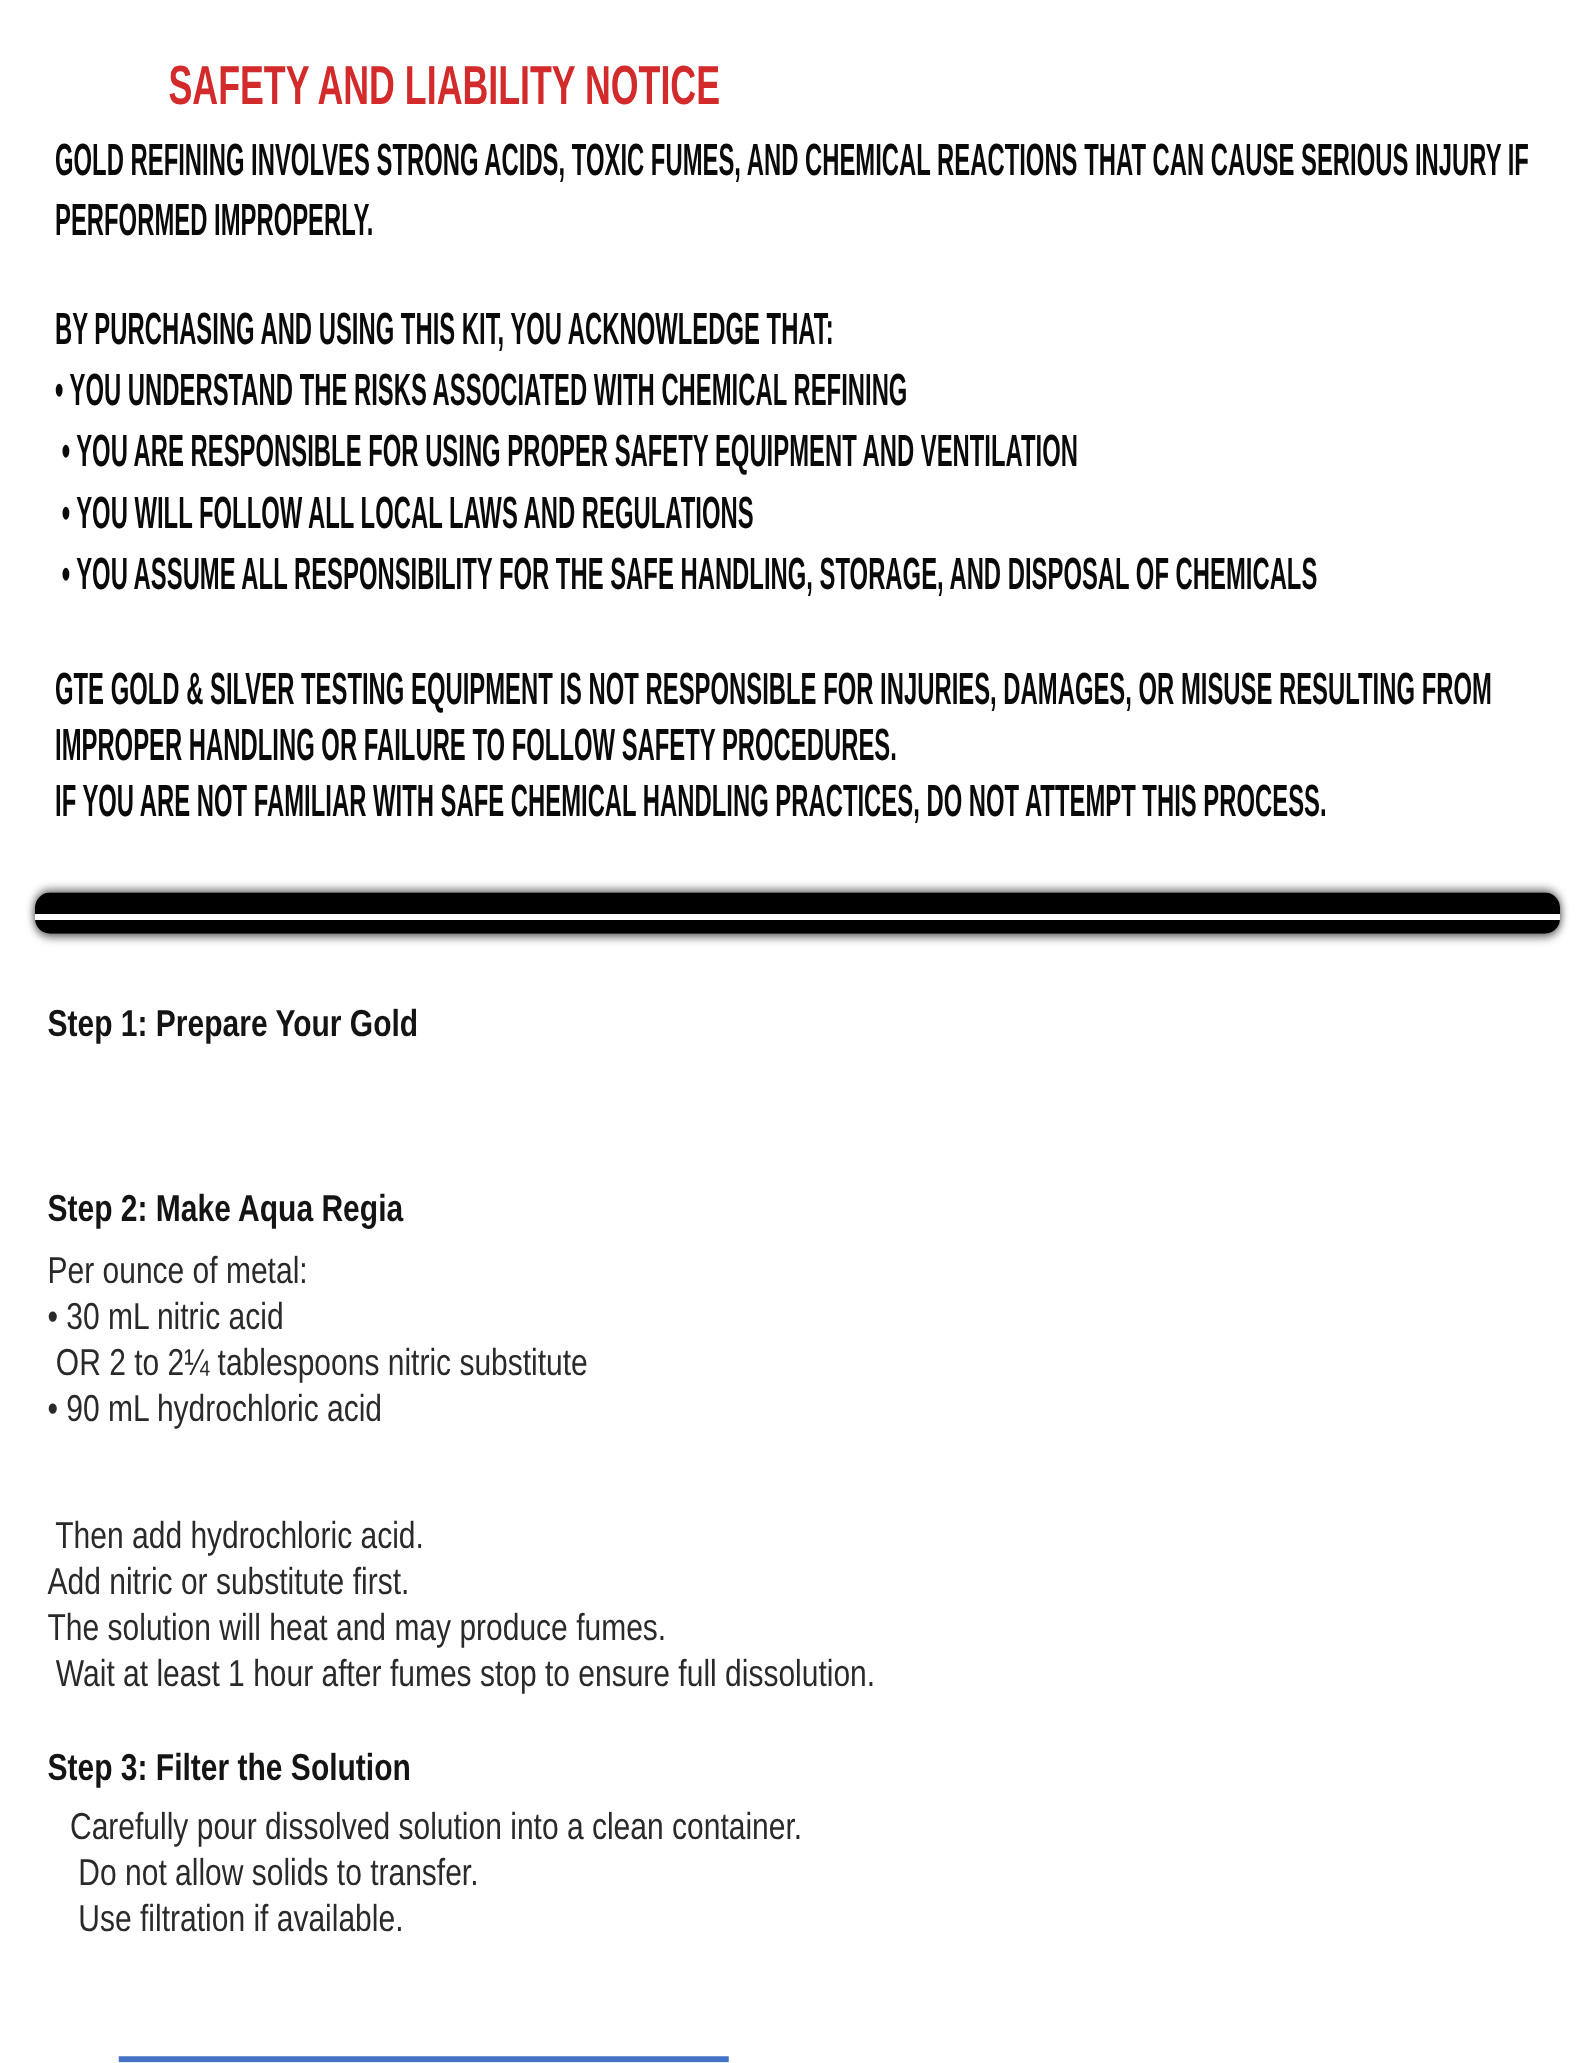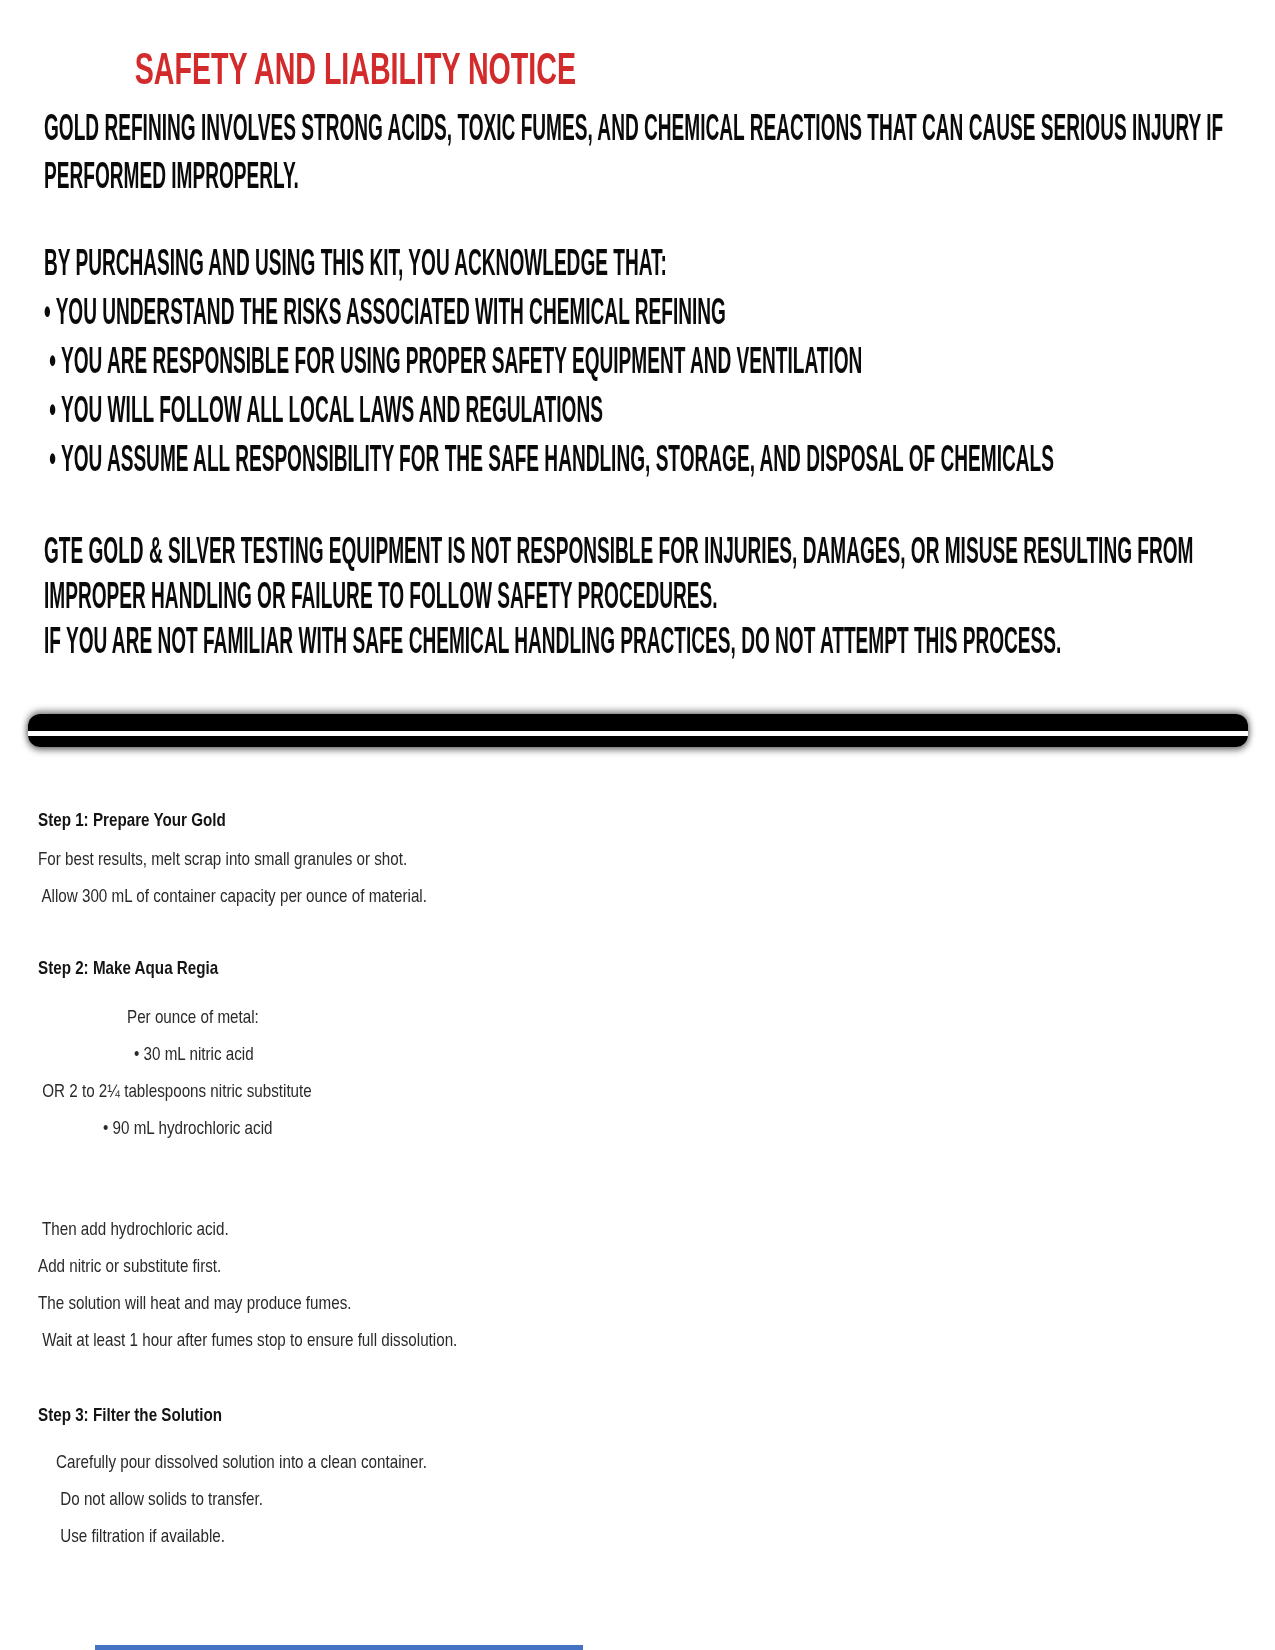--- a/index.html
+++ b/index.html
@@ -70,42 +70,42 @@
       #000000 0%, #000000 52%,
       #ffffff 52%, #ffffff 67%,
       #000000 67%, #000000 100%);
     box-shadow: 0 3px 7px rgba(0,0,0,0.55), 0 -3px 7px rgba(0,0,0,0.45);
   }
 
   
   .step-block {
     position: absolute;
     left: 38px;
-    font-size: 19px;
+    font-size: 30px;
     color: #2a2a2a;
   }
   .step-heading {
     font-weight: 700;
     color: #141414;
     line-height: 40px;
     white-space: pre;
   }
   .step-line {
     line-height: 37px;
     white-space: pre;
   }
   .step-block .cond {
     display: inline-block;
     transform: scaleX(0.8);
     transform-origin: 0 50%;
     white-space: pre;
   }
   #step1-block { top: 800px; }
   #step2-block { top: 948px; }
-  #step2-block .lines { margin-top: 10px; text-align: center; }
+  #step2-block .lines { margin-top: 10px; }
   #mixing-block { top: 1210px; }
   #step3-block { top: 1395px; }
   #step3-block .lines { margin-top: 8px; margin-left: 18px; }
 
   
   .bottom-rule {
     position: absolute;
     top: 1645px;
     left: 95px;
     width: 488px;
@@ -137,24 +137,20 @@
   <div class="caps-block" id="gte-block">
     <div class="ln"><span class="cond">GTE GOLD &amp; SILVER TESTING EQUIPMENT IS NOT RESPONSIBLE FOR INJURIES, DAMAGES, OR MISUSE RESULTING FROM</span></div>
     <div class="ln"><span class="cond">IMPROPER HANDLING OR FAILURE TO FOLLOW SAFETY PROCEDURES.</span></div>
     <div class="ln"><span class="cond">IF YOU ARE NOT FAMILIAR WITH SAFE CHEMICAL HANDLING PRACTICES, DO NOT ATTEMPT THIS PROCESS.</span></div>
   </div>
 
   <div class="divider"></div>
 
   <div class="step-block" id="step1-block">
     <div class="step-heading"><span class="cond">Step 1: Prepare Your Gold</span></div>
-    <div class="lines">
-      <div class="step-line"><span class="cond">For best results, melt scrap into small granules or shot.</span></div>
-      <div class="step-line"><span class="cond"> Allow 300 mL of container capacity per ounce of material.</span></div>
-    </div>
   </div>
 
   <div class="step-block" id="step2-block">
     <div class="step-heading"><span class="cond">Step 2: Make Aqua Regia</span></div>
     <div class="lines">
       <div class="step-line"><span class="cond">Per ounce of metal:</span></div>
       <div class="step-line"><span class="cond">• 30 mL nitric acid</span></div>
       <div class="step-line"><span class="cond"> OR 2 to 2¼ tablespoons nitric substitute</span></div>
       <div class="step-line"><span class="cond">• 90 mL hydrochloric acid</span></div>
     </div>

